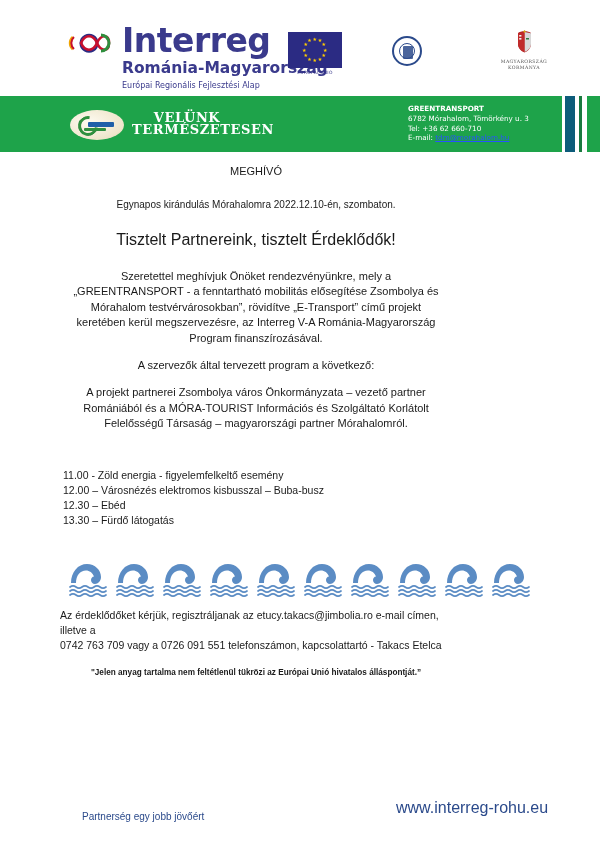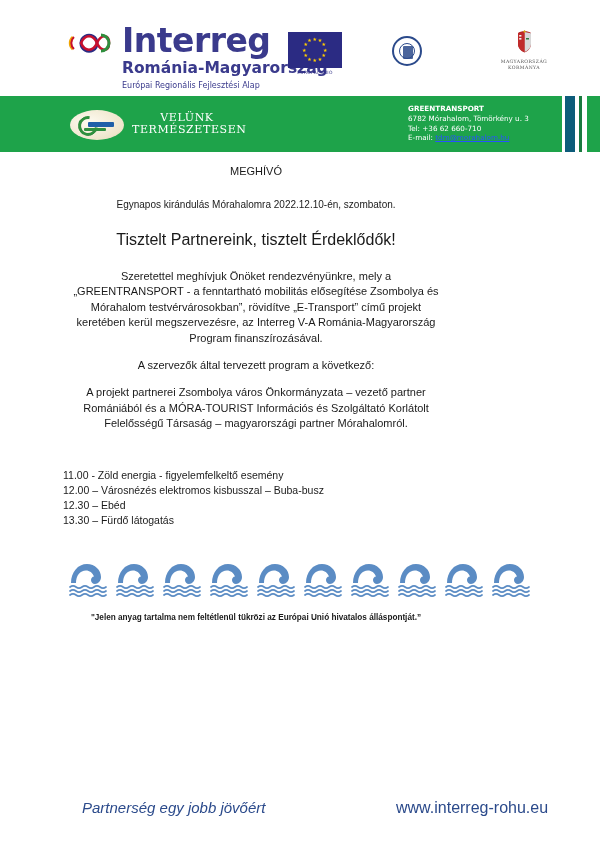--- a/index.html
+++ b/index.html
@@ -187,22 +187,22 @@
     left: 14px; top: 18px;
     width: 22px; height: 3px;
     background: #2f8f3e;
     border-radius: 1px;
   }
   .velunk-text {
     position: absolute;
     left: 132px;
     top: 112px;
     font-family: "DejaVu Serif", serif;
-    font-weight: normal;
-    font-size: 11px;
+    font-weight: bold;
+    font-size: 13px;
     line-height: 12px;
     color: #ffffff;
     letter-spacing: 0.6px;
     text-align: center;
     width: 110px;
   }
   .banner-contact {
     position: absolute;
     left: 408px;
     top: 104px;
@@ -293,24 +293,23 @@
 
   
   .footer {
     position: absolute;
     bottom: 28px; left: 0;
     width: 600px;
     height: 24px;
   }
   .footer-left {
     position: absolute;
-    left: 82px; top: 0;
-    font-size: 15px;
+    left: 82px; top: 12px;
+    font-size: 10px;
     color: #2b4a8b;
-    font-style: italic;
   }
   .footer-right {
     position: absolute;
     left: 396px; top: 0;
     font-size: 16px;
     color: #2b4a8b;
   }
 </style>
 </head>
 <body>
@@ -477,20 +476,24 @@
         <path d="M2 35 q3 -2.2 6 0 t6 0 t6 0 t6 0 t6 0 t6 0" fill="none" stroke="#5b8cc4" stroke-width="1.7" stroke-linecap="round"></path>
       </svg>
       <svg class="wave-icon" viewBox="0 0 42 38">
         <path d="M3 23 C3 12 10 4 19 4 C27 4 33 10 33 17 C33 21 30 24 27 24 C24.5 24 23 22.2 23 20 C23 18 24.2 16.6 26 16.4 C24.6 12.6 21.5 10.4 18 10.4 C12 10.4 8 15.6 8 23 Z" fill="#5b8cc4"></path>
         <path d="M2 27 q3 -2.2 6 0 t6 0 t6 0 t6 0 t6 0 t6 0" fill="none" stroke="#5b8cc4" stroke-width="1.7" stroke-linecap="round"></path>
         <path d="M2 31 q3 -2.2 6 0 t6 0 t6 0 t6 0 t6 0 t6 0" fill="none" stroke="#5b8cc4" stroke-width="1.7" stroke-linecap="round"></path>
         <path d="M2 35 q3 -2.2 6 0 t6 0 t6 0 t6 0 t6 0 t6 0" fill="none" stroke="#5b8cc4" stroke-width="1.7" stroke-linecap="round"></path>
       </svg>
     </div>
 
+  <div class="reg-text">
+    <div>Az érdeklődőket kérjük, regisztráljanak az etucy.takacs@jimbolia.ro e-mail címen, illetve a</div>
+    <div>0742 763 709 vagy a 0726 091 551 telefonszámon, kapcsolattartó - Takacs Etelca</div>
+  </div>
 
   <div class="disclaimer">"Jelen anyag tartalma nem feltétlenül tükrözi az Európai Unió hivatalos álláspontját.”</div>
 </div>
 
 <div class="footer">
   <div class="footer-left">Partnerség egy jobb jövőért</div>
   <div class="footer-right">www.interreg-rohu.eu</div>
 </div>
 
 </body></html>

